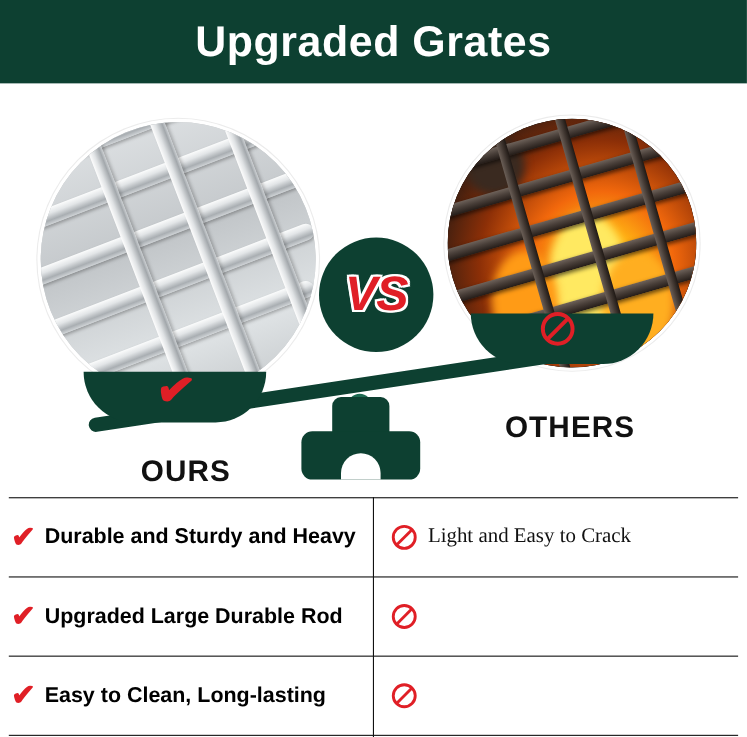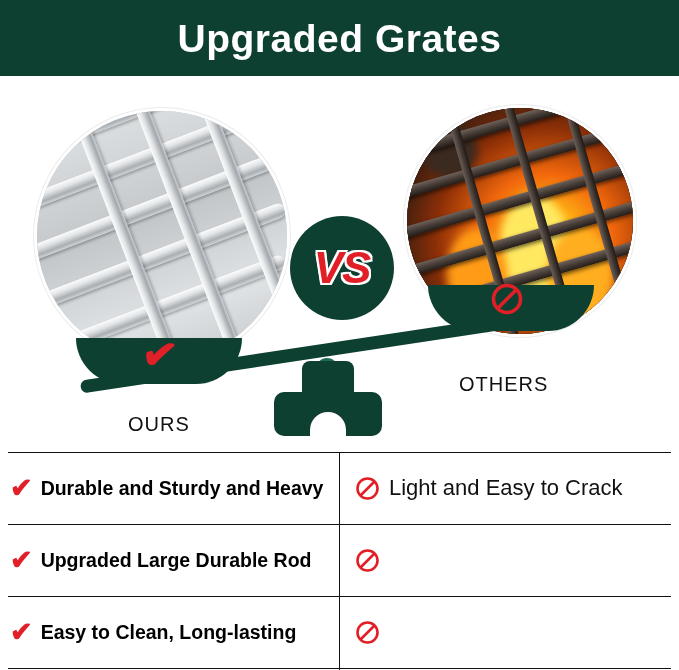--- a/index.html
+++ b/index.html
@@ -206,22 +206,22 @@
   }
   .pan-ban {
     position: absolute;
     left: 490px; top: 206px;
     width: 34px; height: 34px;
   }
 
   .pan-label {
     position: absolute;
     color: #111111;
-    font-size: 20px;
-    font-weight: normal;
+    font-size: 27px;
+    font-weight: bold;
     letter-spacing: 1px;
   }
   .label-ours { left: 128px; top: 337px; }
   .label-others { left: 459px; top: 297px; }
 
   
   .table {
     position: absolute;
     left: 0; top: 452px;
     width: 679px; height: 218px;
@@ -274,23 +274,24 @@
     width: 25px; height: 25px;
   }
   .feature-text-ours {
     color: #000000;
     font-size: 19.5px;
     font-weight: bold;
     line-height: 1.15;
   }
   .feature-text-others {
     color: #111111;
-    font-size: 22px;
+    font-size: 19px;
     font-weight: normal;
     line-height: 1.15;
+    font-family: Liberation Serif, serif;
   }
 </style>
 </head>
 <body>
 
 <div class="header">
   <div class="header-title">Upgraded Grates</div>
 </div>
 
 <div class="stage">

